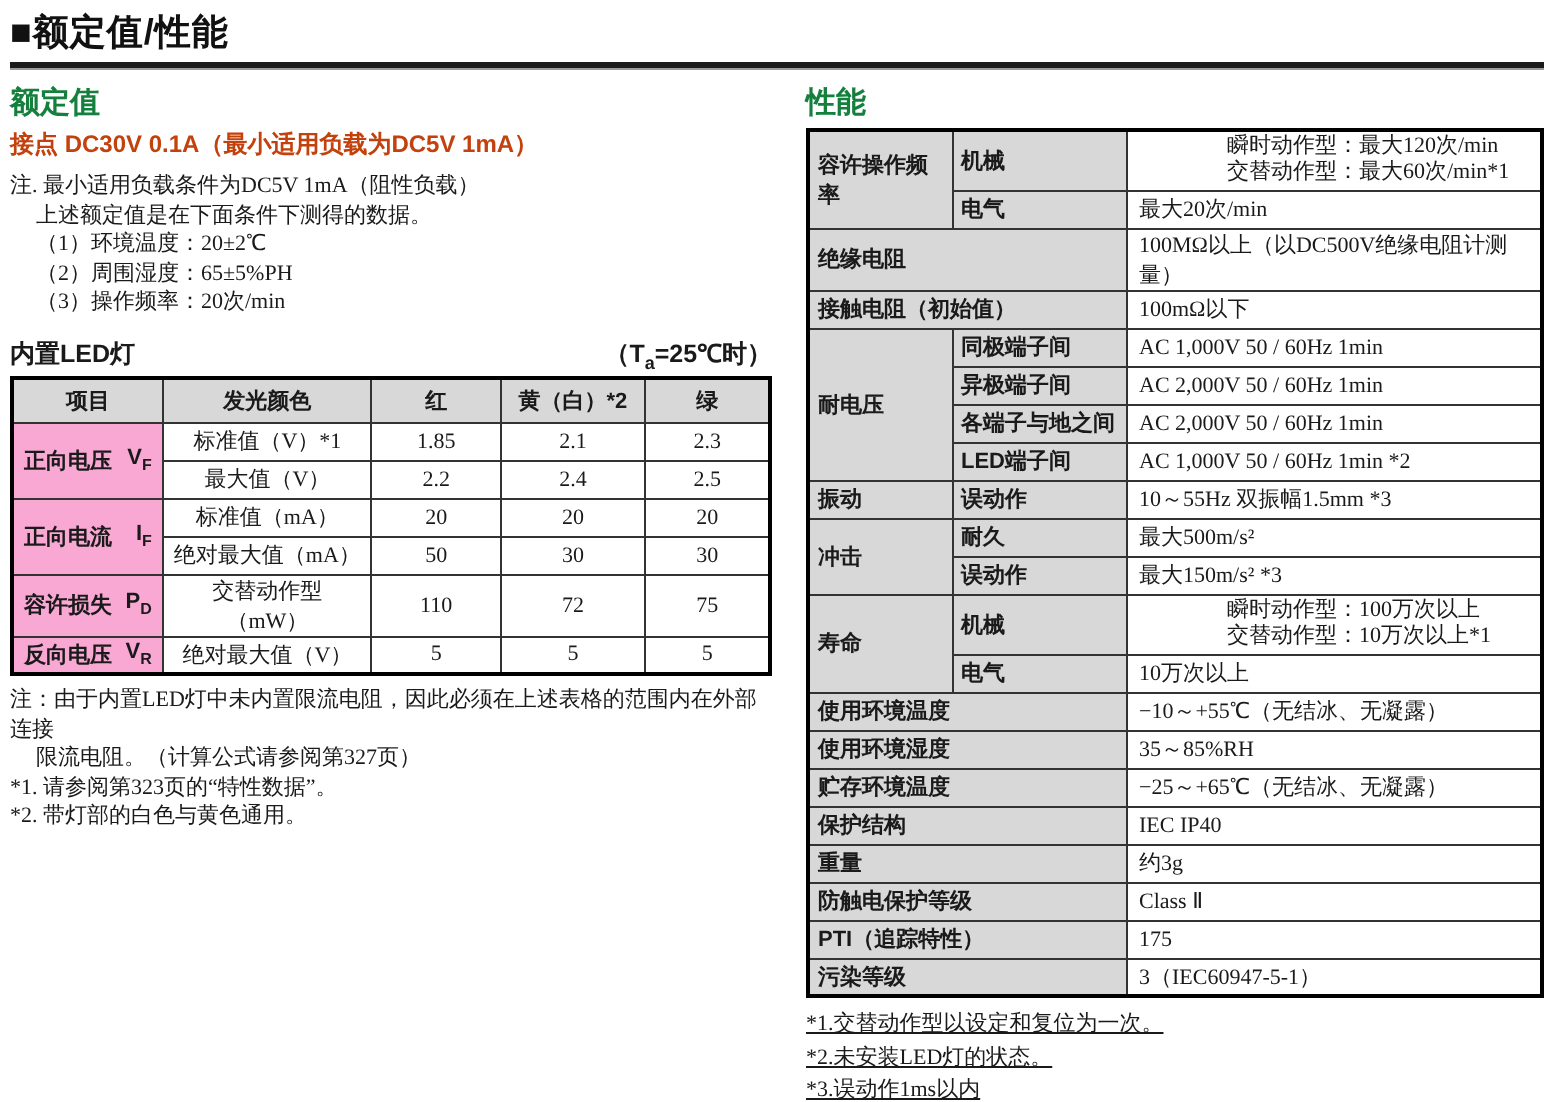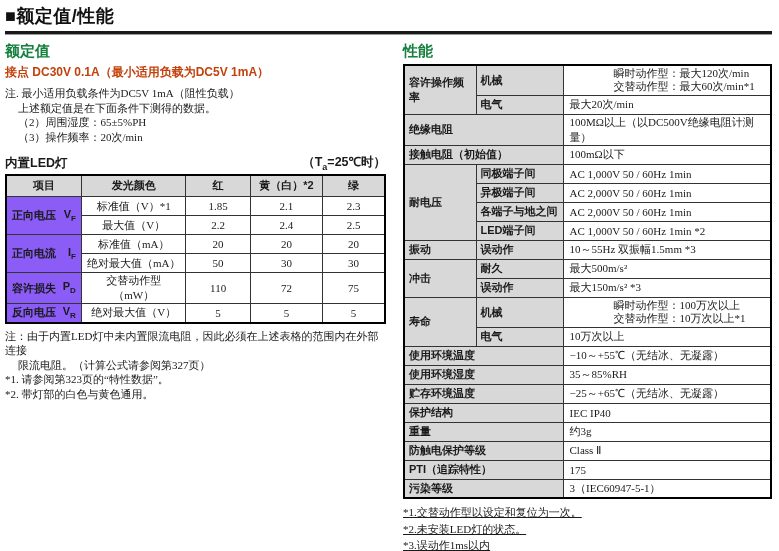--- a/index.html
+++ b/index.html
@@ -43,21 +43,21 @@
   td, th { border:1px solid #333; font-size:11px; padding:0 4px; overflow:hidden; }
 
   
   .led-table tr { height:19px; }
   .led-table tr.hdr { height:22px; }
   .led-table th {
     font-family:"Liberation Sans", sans-serif; font-weight:bold; text-align:center;
     background:#d8d8d8; font-size:11px;
   }
   .led-table td.group {
-    background:#8b5cf6; font-family:"Liberation Sans", sans-serif; font-weight:bold;
+    background:#f9a8d4; font-family:"Liberation Sans", sans-serif; font-weight:bold;
     padding:0 5px;
   }
   .led-table td.group .gwrap { display:flex; justify-content:space-between; align-items:center; }
   .gsym sub { font-size:8px; }
   .led-table td.sublabel { text-align:center; }
   .led-table td.num { text-align:center; }
 
   
   .perf-table tr { height:19px; }
   .perf-table tr.tall { height:30px; }
@@ -81,20 +81,21 @@
 
   <div class="cols">
 
     <div class="col-left">
       <h2 class="sec-title">额定值</h2>
       <div class="contact-line">接点 DC30V 0.1A（最小适用负载为DC5V 1mA）</div>
 
       <div>
         <div class="note-line">注. 最小适用负载条件为DC5V 1mA（阻性负载）</div>
         <div class="note-line ind1">上述额定值是在下面条件下测得的数据。</div>
+        <div class="note-line ind1">（1）环境温度：20±2℃</div>
         <div class="note-line ind1">（2）周围湿度：65±5%PH</div>
         <div class="note-line ind1">（3）操作频率：20次/min</div>
       </div>
 
       <div class="led-caption">
         <span>内置LED灯</span>
         <span class="led-cond"><span>（T</span><sub>a</sub><span>=25℃时）</span></span>
       </div>
 
       <table class="led-table">

